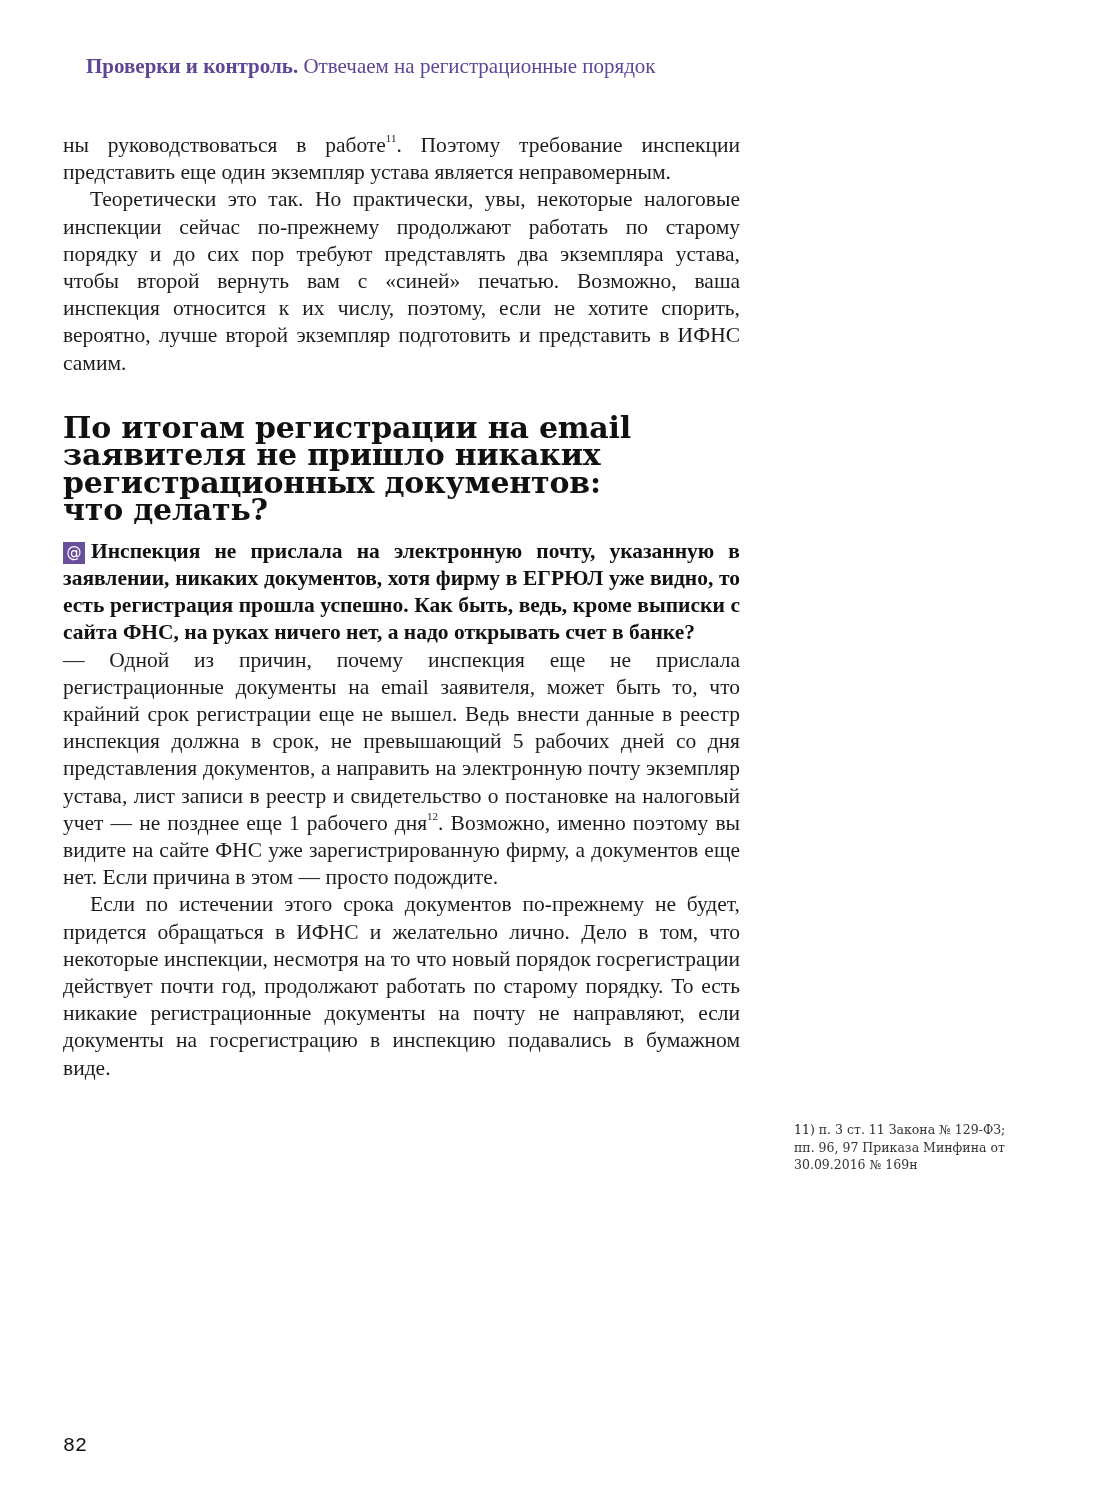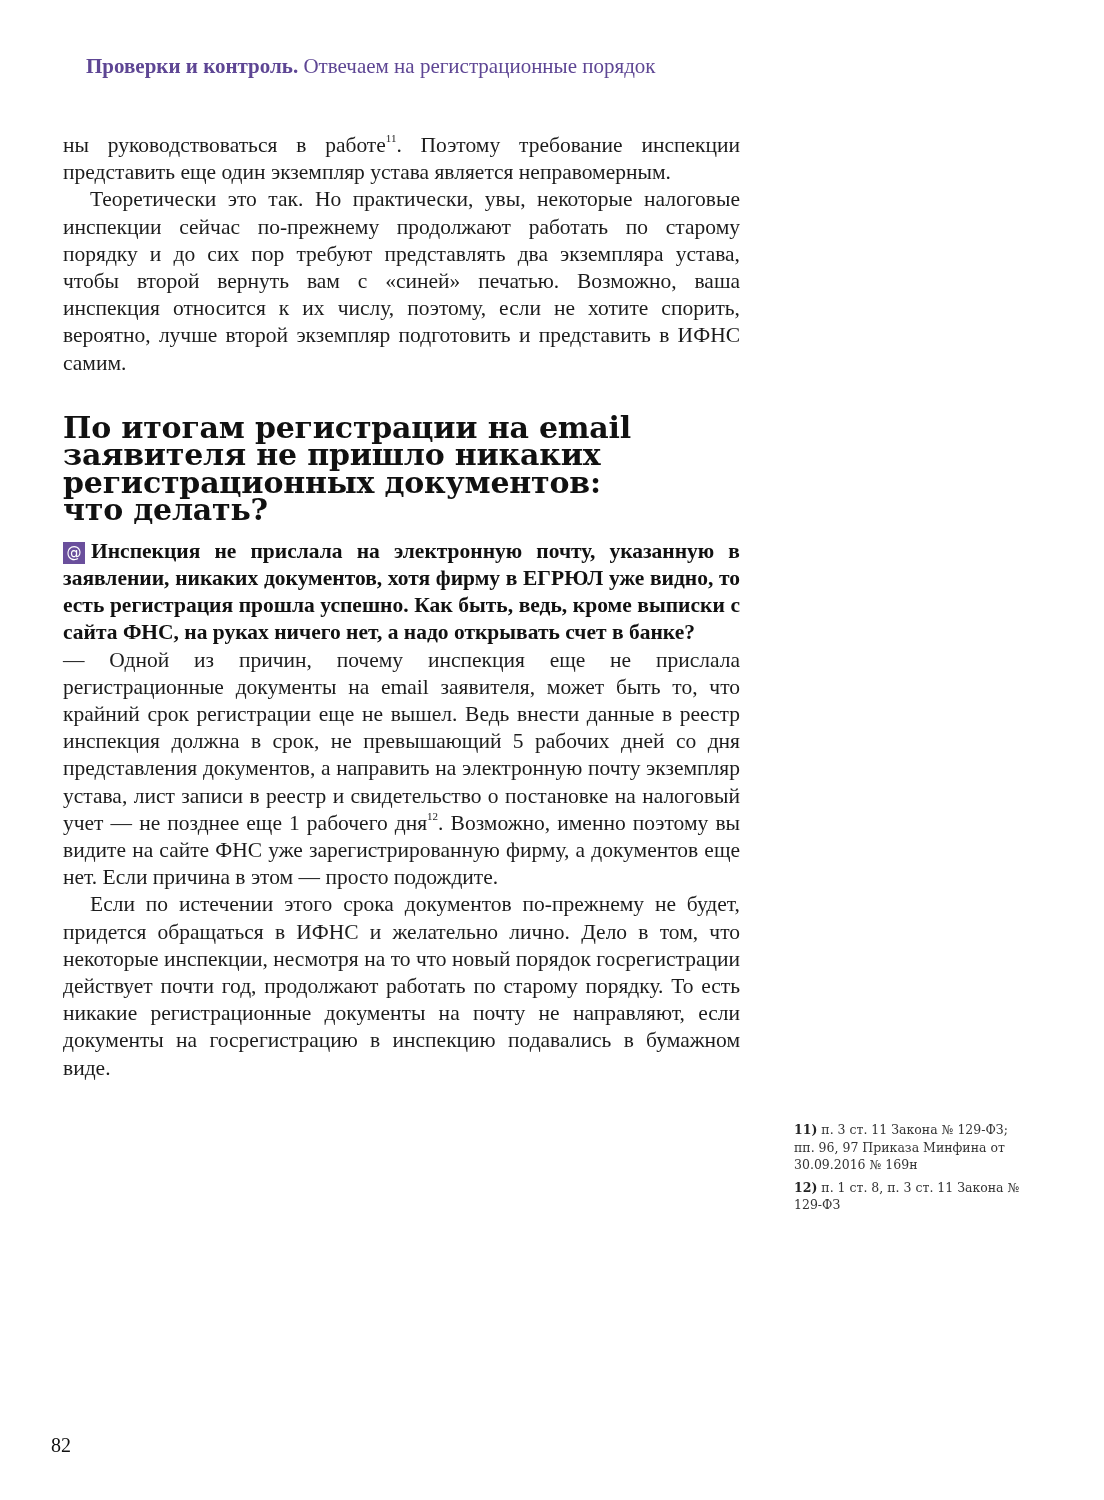--- a/index.html
+++ b/index.html
@@ -39,24 +39,24 @@
   .end-mark {
     display: inline-block; width: 10px; height: 11px; background: #111;
     margin-left: 4px; vertical-align: -1px;
   }
   .footnotes {
     position: absolute; left: 794px; top: 1121px; width: 230px;
     font-family: "DejaVu Serif", serif; font-size: 12.5px; line-height: 17.5px;
     color: #333;
   }
   .footnotes .fn-item { margin-bottom: 5px; }
-  .footnotes .fn-num { font-weight: bold; color: #222; }
+  .footnotes .fn-num { font-weight: normal; color: #222; }
   .page-number {
-    position: absolute; left: 51px; top: 1434px;
-    font-family: Liberation Serif, serif; font-size: 20px; color: #111;
+    position: absolute; left: 63px; top: 1434px;
+    font-family: Liberation Mono, monospace; font-size: 20px; color: #111;
   }
 </style>
 </head>
 <body>
 
 <div class="running-head">
   <span class="rh-bold">Проверки и контроль.</span>
   <span>Отвечаем на регистрационные порядок</span>
 </div>
 
@@ -73,19 +73,15 @@
 
   <p class="indent">Если по истечении этого срока документов по-прежнему не будет, придется обращаться в ИФНС и желательно лично. Дело в том, что некоторые инспекции, несмотря на то что новый порядок госрегистрации действует почти год, продолжают работать по старому порядку. То есть никакие регистрационные документы на почту не направляют, если документы на госрегистрацию в инспекцию подавались в бумажном виде.</p>
 
 </div>
 
 <div class="footnotes">
   <div class="fn-item">
     <span class="fn-num">11)</span>
     <span>п. 3 ст. 11 Закона № 129-ФЗ; пп. 96, 97 Приказа Минфина от 30.09.2016 № 169н</span>
   </div>
-  <div class="fn-item">
-    <span class="fn-num">12)</span>
-    <span>п. 1 ст. 8, п. 3 ст. 11 Закона № 129-ФЗ</span>
-  </div>
 </div>
 
 <div class="page-number">82</div>
 
 </body></html>

